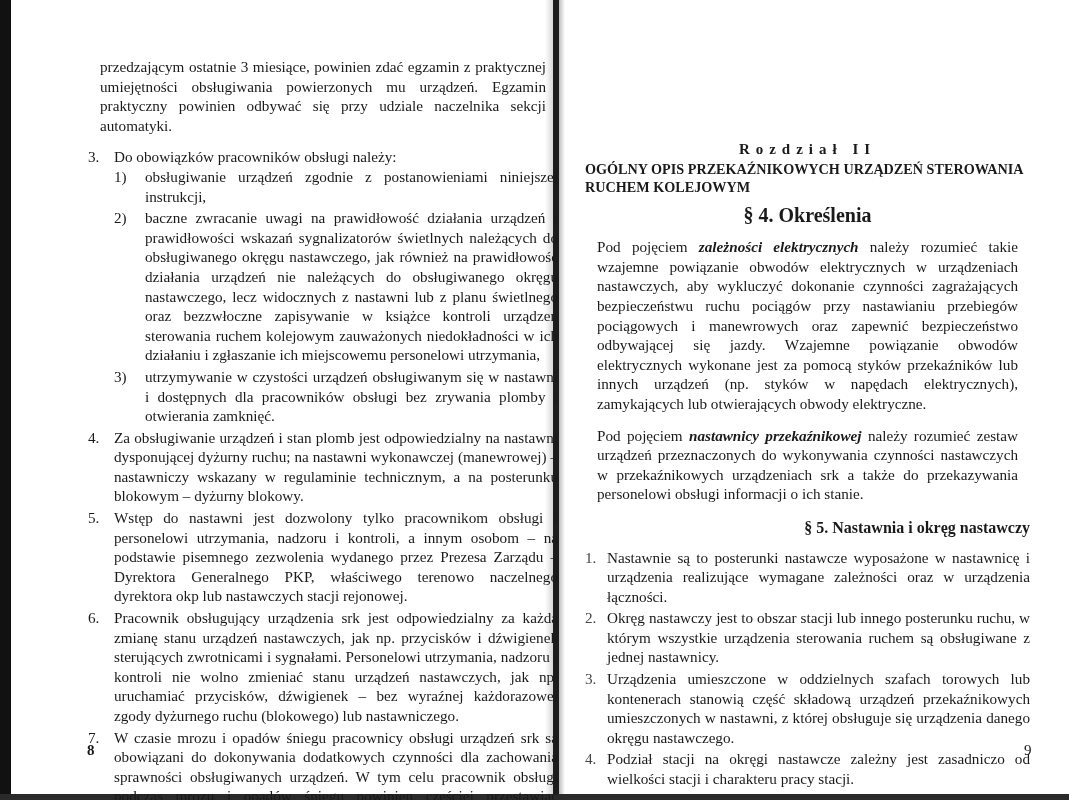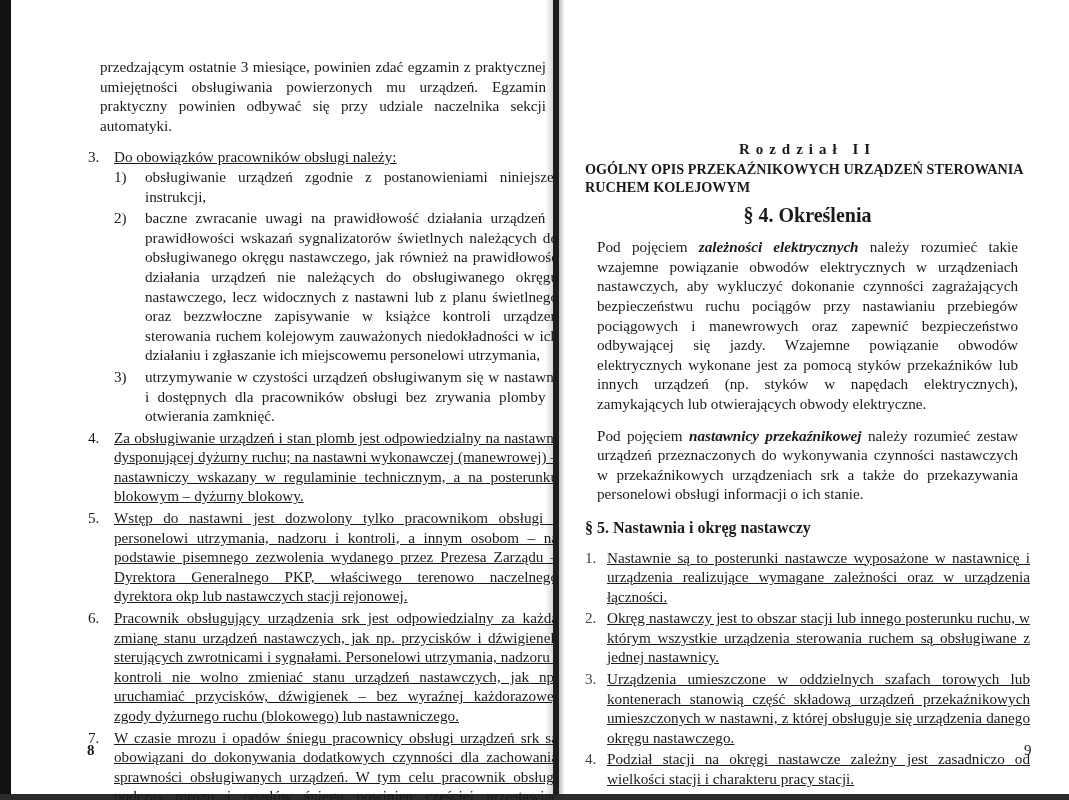--- a/index.html
+++ b/index.html
@@ -15,30 +15,30 @@
   .spine-shadow { position: absolute; left: 545px; top: 0; width: 8px; height: 800px; background: linear-gradient(to right, #ffffff, #d8d8d8); }
   .spine-shadow-r { position: absolute; left: 559px; top: 0; width: 6px; height: 800px; background: linear-gradient(to right, #bdbdbd, #ffffff); }
 
   .page { position: absolute; font-size: 15.2px; line-height: 19.6px; }
   .page-left { left: 88px; top: 45px; width: 470px; }
   .page-right { left: 585px; top: 140px; width: 445px; }
 
   p { margin: 12px; text-align: justify; }
   .item { display: flex; margin: 0; }
   .item .num { flex: 0 0 26px; }
-  .item .body { flex: 1; text-align: justify; text-decoration: underline; }
+  .item .body { flex: 1; text-align: justify; }
   .sub { display: flex; margin-left: 26px; }
   .sub .num { flex: 0 0 31px; }
   .sub .body { flex: 1; text-align: justify; }
   .gap { margin-top: 2px; }
 
   .chapter { text-align: center; font-weight: bold; letter-spacing: 6px; font-size: 15px; }
   .chapter-title { font-weight: bold; font-size: 14.2px; line-height: 18px; margin-bottom: 10px; }
   .section { text-align: center; font-weight: bold; font-size: 20px; margin: 4px 0 6px 0; }
-  .section2 { text-align: left; font-weight: bold; font-size: 16px; margin: 14px 0 10px 0; }
+  .section2 { text-align: right; font-weight: bold; font-size: 16px; margin: 14px 0 10px 0; }
   .para { margin-bottom: 2px; }
   em { font-style: italic; font-weight: bold; }
   .rnum { flex: 0 0 22px; color: #444; }
 
   .page-num { position: absolute; font-weight: bold; font-size: 15px; }
   .pn-left { left: 87px; top: 742px; }
   .pn-right { left: 1024px; top: 742px; font-weight: normal; }
 </style>
 </head>
 <body>

